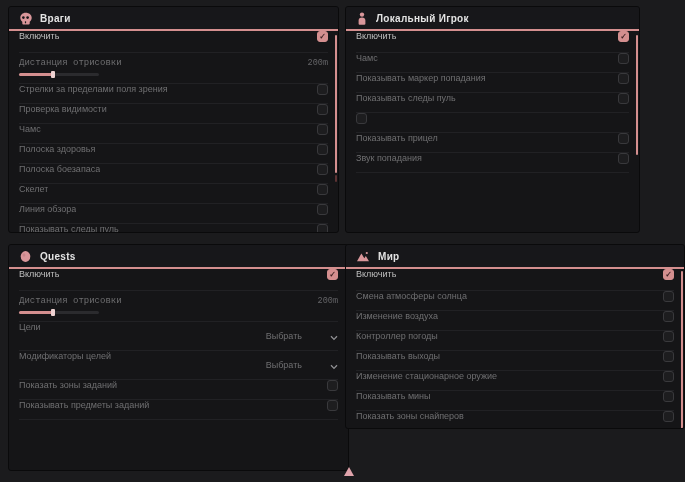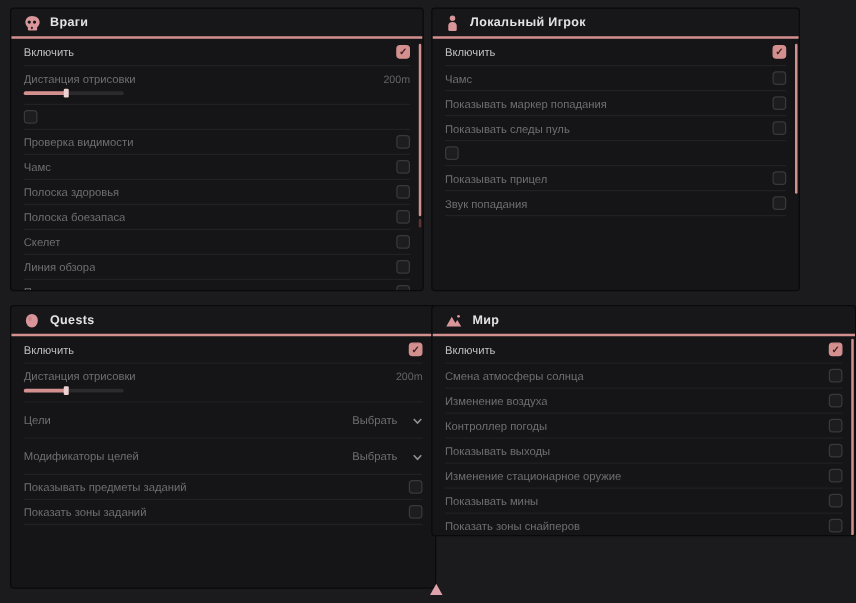--- a/index.html
+++ b/index.html
@@ -18,46 +18,46 @@
   #panel-2{left:8px;top:244px;width:341px;height:227px;}
   #panel-3{left:345px;top:244px;width:340px;height:185px;}
   .panel-header{
     height:22px;display:flex;align-items:center;gap:8px;padding:0 10px;
     border-bottom:2px solid var(--accent,#cf8d90);background:#17171a;
   }
   .picon{display:flex;align-items:center;}
   .panel-title{font-size:10px;font-weight:bold;color:#e3e3e3;letter-spacing:.3px;}
   .rows{position:relative;}
   .row{
-    display:flex;align-items:center;justify-content:space-between;
+    display:flex;justify-content:space-between;
     margin:0 10px;border-bottom:1px solid #212124;height:19px;
   }
   .row.first{height:21px;}
   .row-label{font-size:9px;color:var(--text-muted,#6f6f71);white-space:nowrap;overflow:hidden;}
   .row.emph .row-label{color:var(--text-bright,#bfbfbf);}
   .checkbox{
     width:11px;height:11px;border-radius:3px;background:#1d1d1f;
     border:1px solid #39393c;box-sizing:border-box;flex:none;
     font-size:8px;line-height:9px;text-align:center;color:transparent;
   }
   .checkbox.checked{
     background:var(--accent,#d48f8f);border-color:var(--accent,#d48f8f);
     color:#3d2022;font-weight:bold;
   }
   .row-slider{
     display:block;margin:0 10px;border-bottom:1px solid #212124;
-    height:31px;padding-top:2px;box-sizing:border-box;
+    height:31px;padding-top:2px;box-sizing:border-box;font-family:Liberation Mono, monospace;
   }
   .slider-top{display:flex;justify-content:space-between;align-items:center;height:15px;}
   .slider-value{font-size:8.5px;color:#646467;}
   .slider-track{position:relative;width:80px;height:3px;background:#2b2b2e;border-radius:2px;margin-top:3px;}
   .slider-fill{position:absolute;left:0;top:0;height:3px;background:var(--accent,#d48f8f);border-radius:2px;}
   .slider-handle{position:absolute;top:-2px;width:4px;height:7px;background:#eed2d2;border-radius:1px;}
   .row-select{height:28px;}
-  .select-right{display:flex;align-items:center;gap:12px;}
+  .select-right{display:flex;align-items:center;gap:28px;}
   .select-value{font-size:9px;color:#6f6f71;}
   .scrollbar{position:absolute;width:2px;right:1px;background:var(--accent,#d08c8c);border-radius:1px;}
   .scroll-tail{position:absolute;width:2px;right:1px;background:#5d3334;border-radius:1px;}
   .cursor{
     position:absolute;left:344px;top:467px;width:0;height:0;
     border-left:5px solid transparent;border-right:5px solid transparent;
     border-bottom:9px solid #dfa3ab;
   }
 </style>
 </head>
@@ -84,20 +84,21 @@
         <div class="slider-top">
           <span class="row-label">Дистанция отрисовки</span>
           <span class="slider-value">200m</span>
         </div>
         <div class="slider-track">
           <div class="slider-fill" style="width: 42%;"></div>
           <div class="slider-handle" style="left: calc(42% - 2px);"></div>
         </div>
       </div>
       <div class="row">
+        <span class="row-label">Стрелки за пределами поля зрения</span>
         <span class="checkbox"></span>
       </div>
       <div class="row">
         <span class="row-label">Проверка видимости</span>
         <span class="checkbox"></span>
       </div>
       <div class="row">
         <span class="row-label">Чамс</span>
         <span class="checkbox"></span>
       </div>
@@ -205,25 +206,25 @@
       <div class="row row-select">
         <span class="row-label">Модификаторы целей</span>
         <span class="select-right">
           <span class="select-value">Выбрать</span>
           <span><svg width="8" height="6" viewBox="0 0 8 6">
               <path d="M1 1.2 4 4.4 7 1.2" fill="none" stroke="#909093" stroke-width="1.3"></path>
             </svg></span>
         </span>
       </div>
       <div class="row">
+        <span class="row-label">Показать зоны заданий</span>
+        <span class="checkbox"></span>
+      </div>
+      <div class="row">
         <span class="row-label">Показывать предметы заданий</span>
-        <span class="checkbox"></span>
-      </div>
-      <div class="row">
-        <span class="row-label">Показать зоны заданий</span>
         <span class="checkbox"></span>
       </div>
     </div>
 </div>
 
 <div class="panel" id="panel-3">
   <div class="panel-header">
     <span class="picon">
       <svg width="14" height="13" viewBox="0 0 14 13">
         <path fill="#d9969a" d="M1 11.2 5.4 3.4 8.3 8.3 9.8 5.9 13 11.2z"></path>

